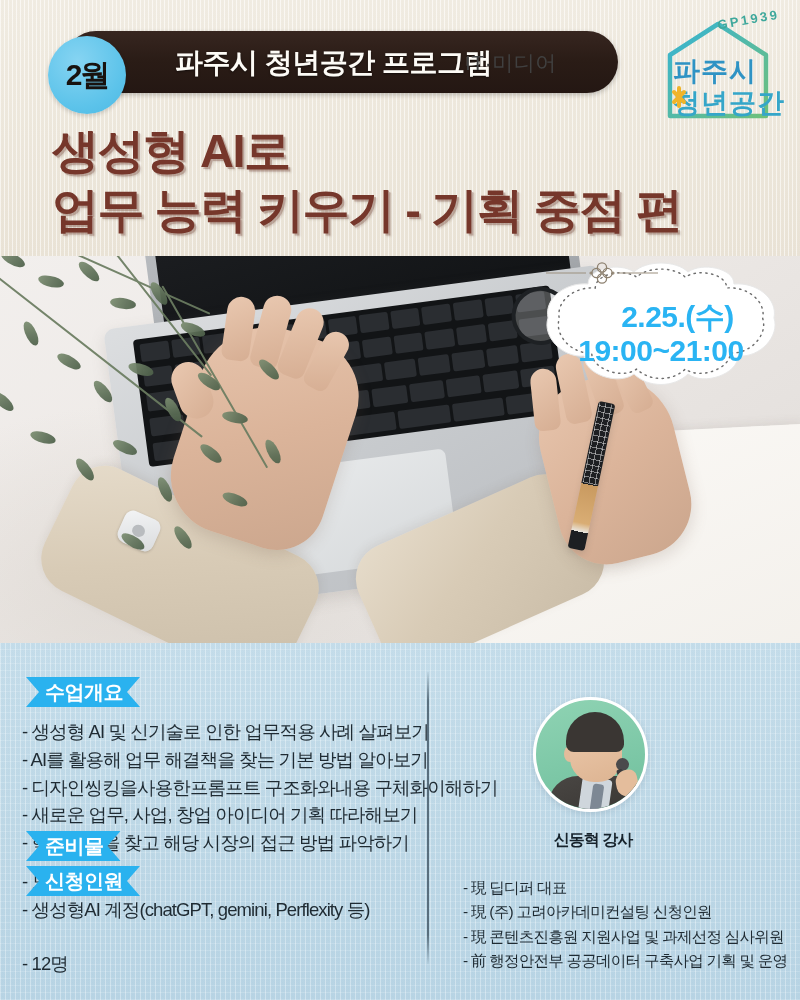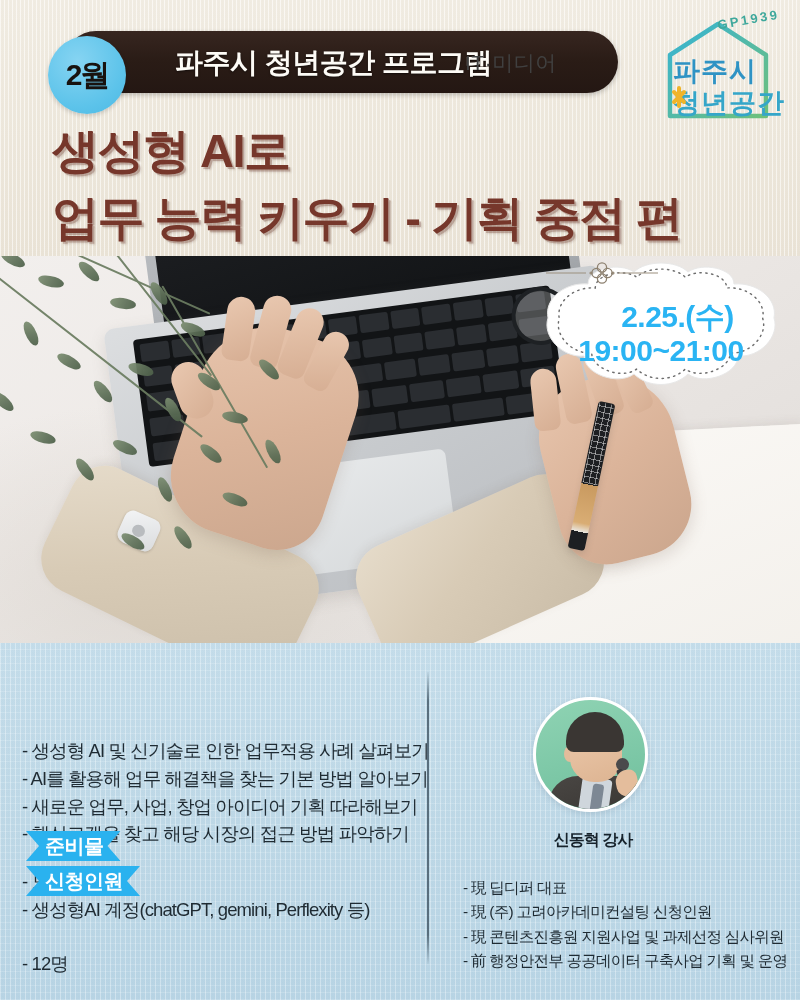--- a/index.html
+++ b/index.html
@@ -58,21 +58,21 @@
     letter-spacing:-2px;
   }
 
   
   .title-block { position:absolute; left:52px; top:124px; }
   .title-line {
     font-size:47px; font-weight:700; color:#76372b;
     letter-spacing:-1.5px; line-height:1.16; white-space:nowrap;
     text-shadow:2px 2px 0 rgba(120,70,55,0.30), 3px 3px 2px rgba(90,50,38,0.16);
   }
-  .title-line2 { margin-top:12px; }
+  .title-line2 { margin-top:4px; }
 
   
   .photo-band {
     position:absolute; left:0; top:256px; width:800px; height:387px;
     overflow:hidden;
     background:linear-gradient(168deg,#efeceb 0%,#e9e6e3 40%,#e2dfdc 100%);
   }
   .desk-surface {
     position:absolute; left:0; top:0; width:800px; height:387px;
     background:
@@ -458,23 +458,25 @@
         </g>
       </svg>
       <div class="date-line1">2.25.(수)</div>
       <div class="date-line2">19:00~21:00</div>
     </div>
   </div>
 
   <div class="bottom-area"></div>
   <div class="divider"></div>
 
-  <ul class="bullet-list" style="left:22px; top:718px;margin-top:19px;">
+  <div class="ribbon" style="left:26px; top:677px;">수업개요</div>
+  <ul class="bullet-list" style="left:22px; top:718px;">
     <li>- 생성형 AI 및 신기술로 인한 업무적용 사례 살펴보기</li>
     <li>- AI를 활용해 업무 해결책을 찾는 기본 방법 알아보기</li>
+    <li>- 디자인씽킹을사용한프롬프트 구조화와내용 구체화이해하기</li>
     <li>- 새로운 업무, 사업, 창업 아이디어 기획 따라해보기</li>
     <li>- 핵심고객을 찾고 해당 시장의 접근 방법 파악하기</li>
   </ul>
 
   <div class="ribbon" style="left:26px; top:831px;">준비물</div>
   <ul class="bullet-list" style="left:22px; top:868px;">
     <li>- 노트북</li>
     <li>- 생성형AI 계정(chatGPT, gemini, Perflexity 등)</li>
   </ul>
 

